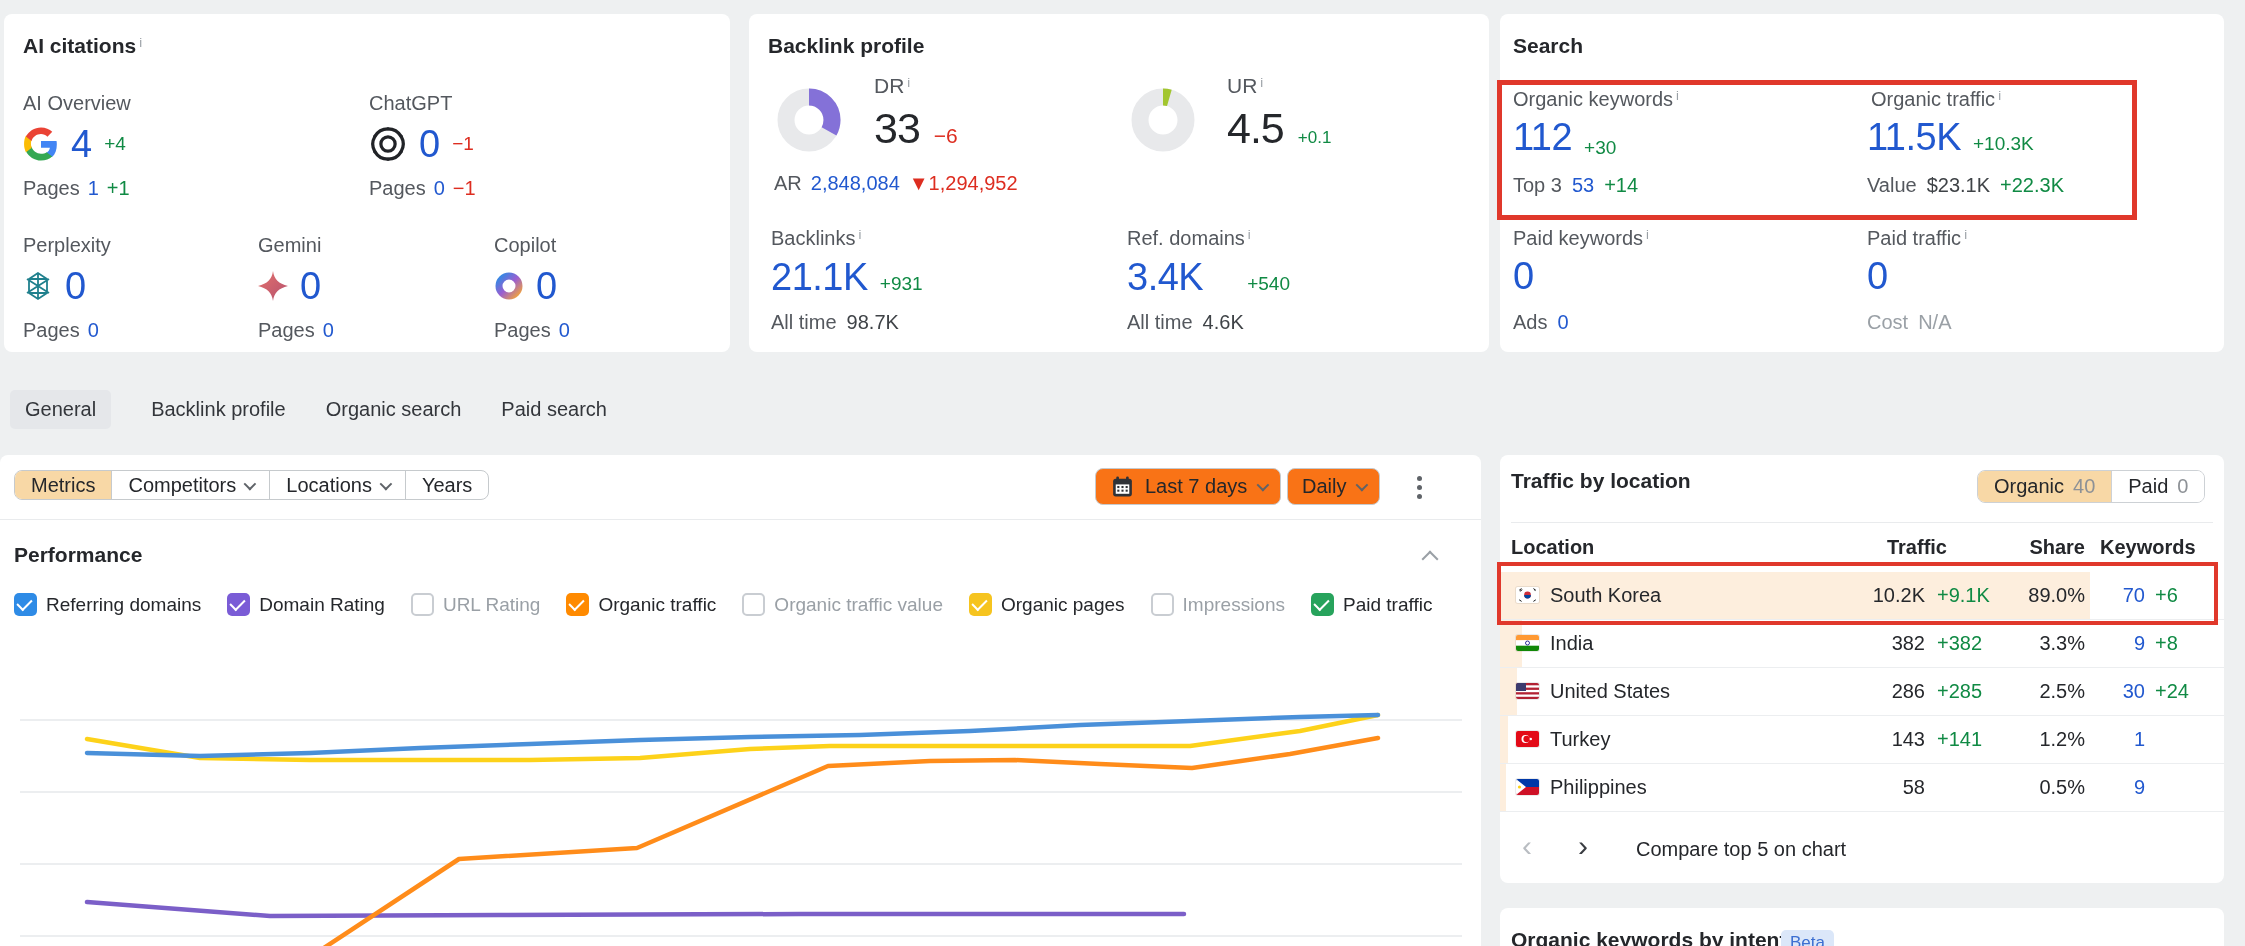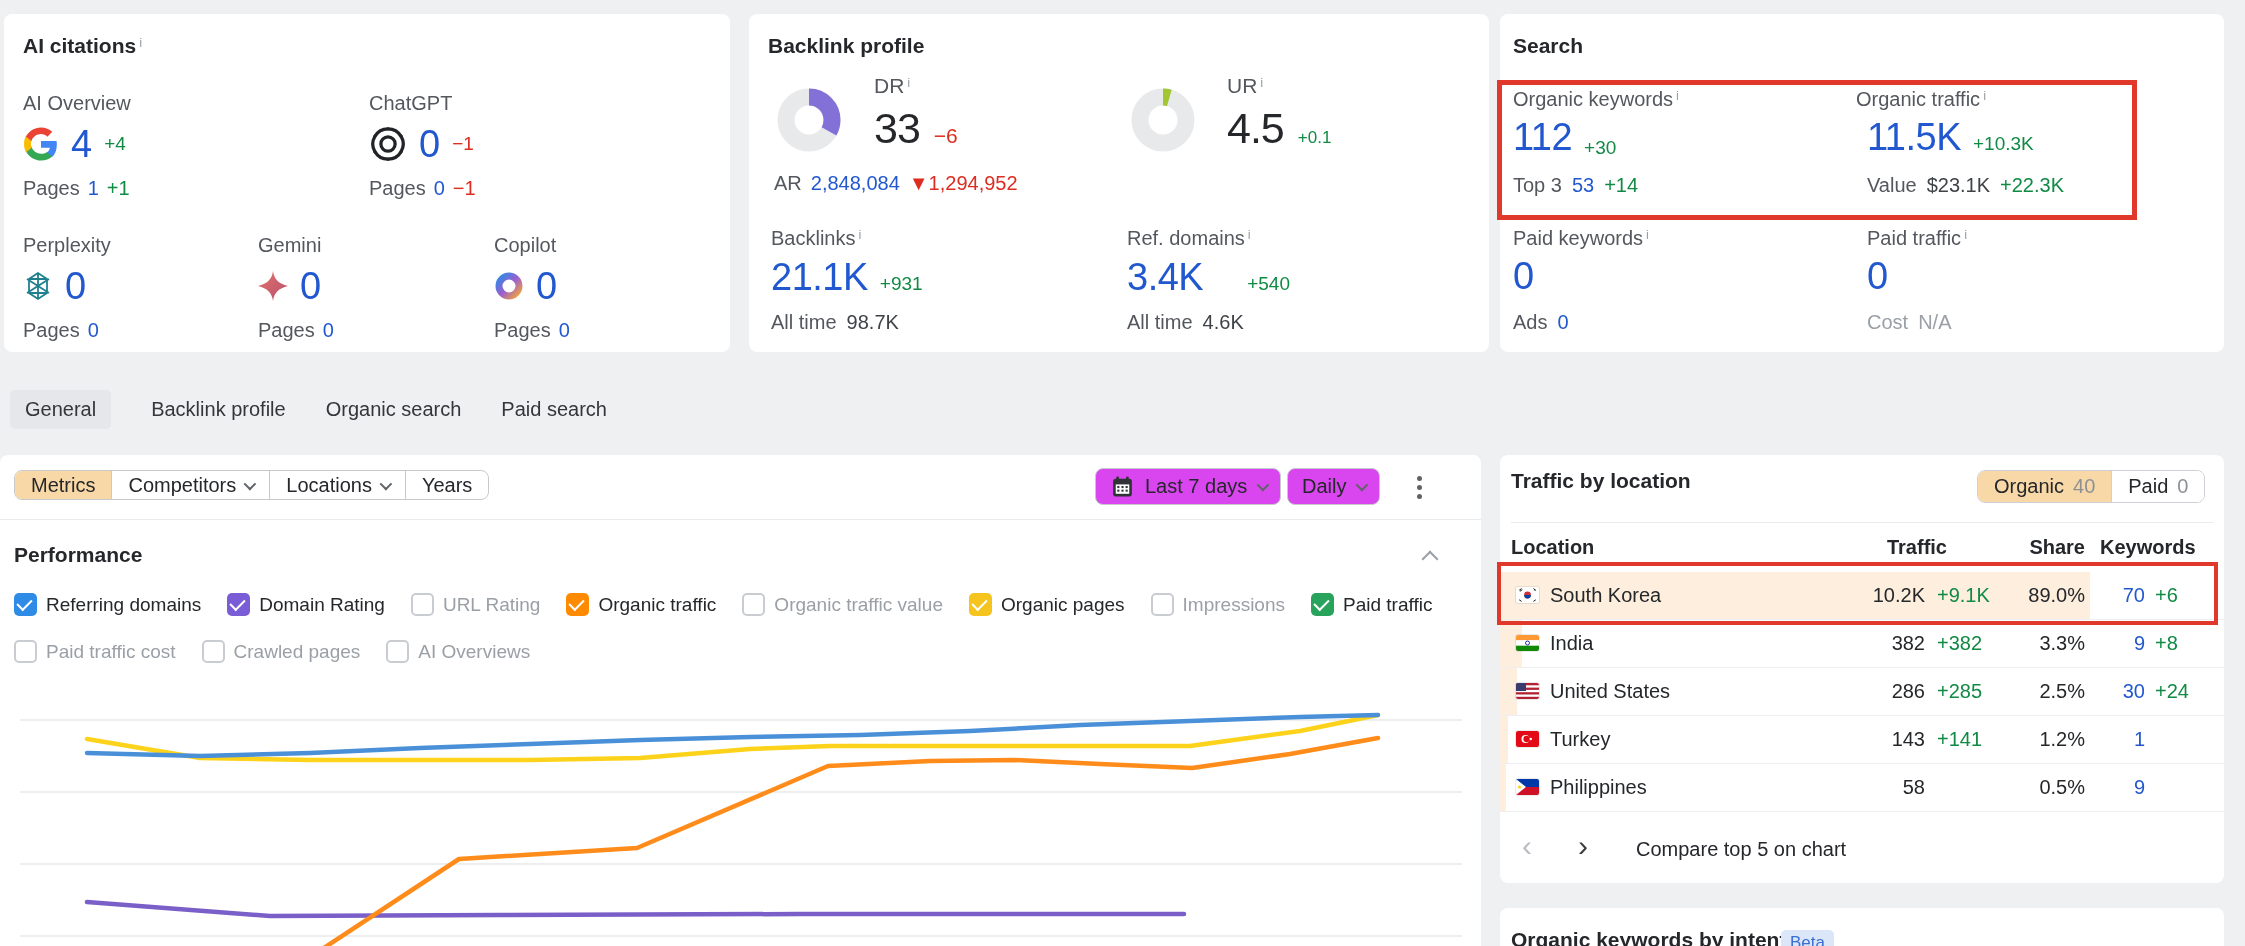--- a/index.html
+++ b/index.html
@@ -33,21 +33,21 @@
   
   .tabs { position:absolute; left:10px; top:389px; display:flex; align-items:center; gap:40px; height:40px; }
   .tab { font-size:20px; color:#33363b; cursor:pointer; }
   .tab.active { background:#e5e7ea; border-radius:5px; padding:8px 15px; }
 
   
   .seg-group { position:absolute; left:14px; top:15px; display:flex; height:30px; border:1px solid #c6cacd; border-radius:8px; overflow:hidden; background:#fff; }
   .seg { display:flex; align-items:center; gap:8px; padding:0 16px; font-size:20px; color:#25272b; border-right:1px solid #c6cacd; cursor:pointer; }
   .seg:last-child { border-right:none; }
   .seg.sel { background:#f8d8a6; }
-  .btn { position:absolute; display:flex; align-items:center; gap:10px; height:37px; border:1px solid #c6cacd; border-radius:8px; background:#d946ef; font-size:20px; color:#25272b; padding:0 14px; cursor:pointer; }
+  .btn { position:absolute; display:flex; align-items:center; gap:10px; height:37px; border:1px solid #c6cacd; border-radius:8px; background:#f97316; font-size:20px; color:#25272b; padding:0 14px; cursor:pointer; }
   .chev { width:9px; height:9px; border-right:2px solid #5f6368; border-bottom:2px solid #5f6368; transform:rotate(45deg) translateY(-2px); display:inline-block; }
   .chev-up { width:12px; height:12px; border-right:2.5px solid #9aa0a6; border-bottom:2.5px solid #9aa0a6; transform:rotate(-135deg); display:inline-block; }
   .kebab { position:absolute; display:flex; flex-direction:column; gap:4px; cursor:pointer; }
   .kebab i { width:5px; height:5px; border-radius:50%; background:#5f6368; }
 
   .divider { position:absolute; height:1px; background:#e9ebed; }
 
   
   .cb-row { position:absolute; display:flex; gap:26px; align-items:center; }
   .cb-item { display:flex; align-items:center; gap:9px; cursor:pointer; }
@@ -258,21 +258,21 @@
     <div style="position:absolute; left:13px; top:102px; display:flex; align-items:flex-end; gap:12px;">
       <span class="big">112</span>
       <span class="green" style="font-size:19px;">+30</span>
     </div>
     <div style="position:absolute; left:13px; top:160px; font-size:20px; display:flex; gap:10px;">
       <span class="lbl">Top 3</span>
       <span class="blue">53</span>
       <span class="green">+14</span>
     </div>
 
-    <div style="position:absolute; left:356px; top:74px;text-align:right;"><span class="lbl">Organic traffic</span><sup class="inf">i</sup></div>
+    <div style="position:absolute; left:371px; top:74px;text-align:right;"><span class="lbl">Organic traffic</span><sup class="inf">i</sup></div>
     <div style="position:absolute; left:367px; top:102px; display:flex; align-items:baseline; gap:12px;">
       <span class="big">11.5K</span>
       <span class="green" style="font-size:19px;">+10.3K</span>
     </div>
     <div style="position:absolute; left:367px; top:160px; font-size:20px; display:flex; gap:10px;">
       <span class="lbl">Value</span>
       <span class="darkval">$23.1K</span>
       <span class="green">+22.3K</span>
     </div>
 
@@ -381,34 +381,20 @@
         </label>
       <label class="cb-item unchecked">
           <span class="cb"></span>
           <span class="cb-label">Impressions</span>
         </label>
       <label class="cb-item">
           <span class="cb checked" style="background: rgb(39, 163, 92);"></span>
           <span class="cb-label">Paid traffic</span>
         </label>
     </div>
-    <div class="cb-row" style="left:14px; top:185px;">
-      <label class="cb-item unchecked">
-          <span class="cb"></span>
-          <span class="cb-label">Paid traffic cost</span>
-        </label>
-      <label class="cb-item unchecked">
-          <span class="cb"></span>
-          <span class="cb-label">Crawled pages</span>
-        </label>
-      <label class="cb-item unchecked">
-          <span class="cb"></span>
-          <span class="cb-label">AI Overviews</span>
-        </label>
-    </div>
 
     <svg width="1481" height="276" viewBox="0 0 1481 276" style="position:absolute; left:0; top:215px;">
       <g stroke="#eceef0" stroke-width="2">
         <line x1="20" x2="1462" y1="50" y2="50"></line>
         <line x1="20" x2="1462" y1="122" y2="122"></line>
         <line x1="20" x2="1462" y1="194" y2="194"></line>
         <line x1="20" x2="1462" y1="266" y2="266"></line>
       </g>
       <polyline fill="none" stroke-width="4.5" stroke-linejoin="round" stroke-linecap="round" points="87,232 270,246 500,245 800,244 1080,244 1184,244" stroke="#7b5fc8"></polyline>
       <polyline fill="none" stroke-width="4.5" stroke-linejoin="round" stroke-linecap="round" points="298,295 459,189 637,178 828,96 930,91 1015,90 1100,94 1192,98 1290,84 1378,68" stroke="#ff8c1a"></polyline>

